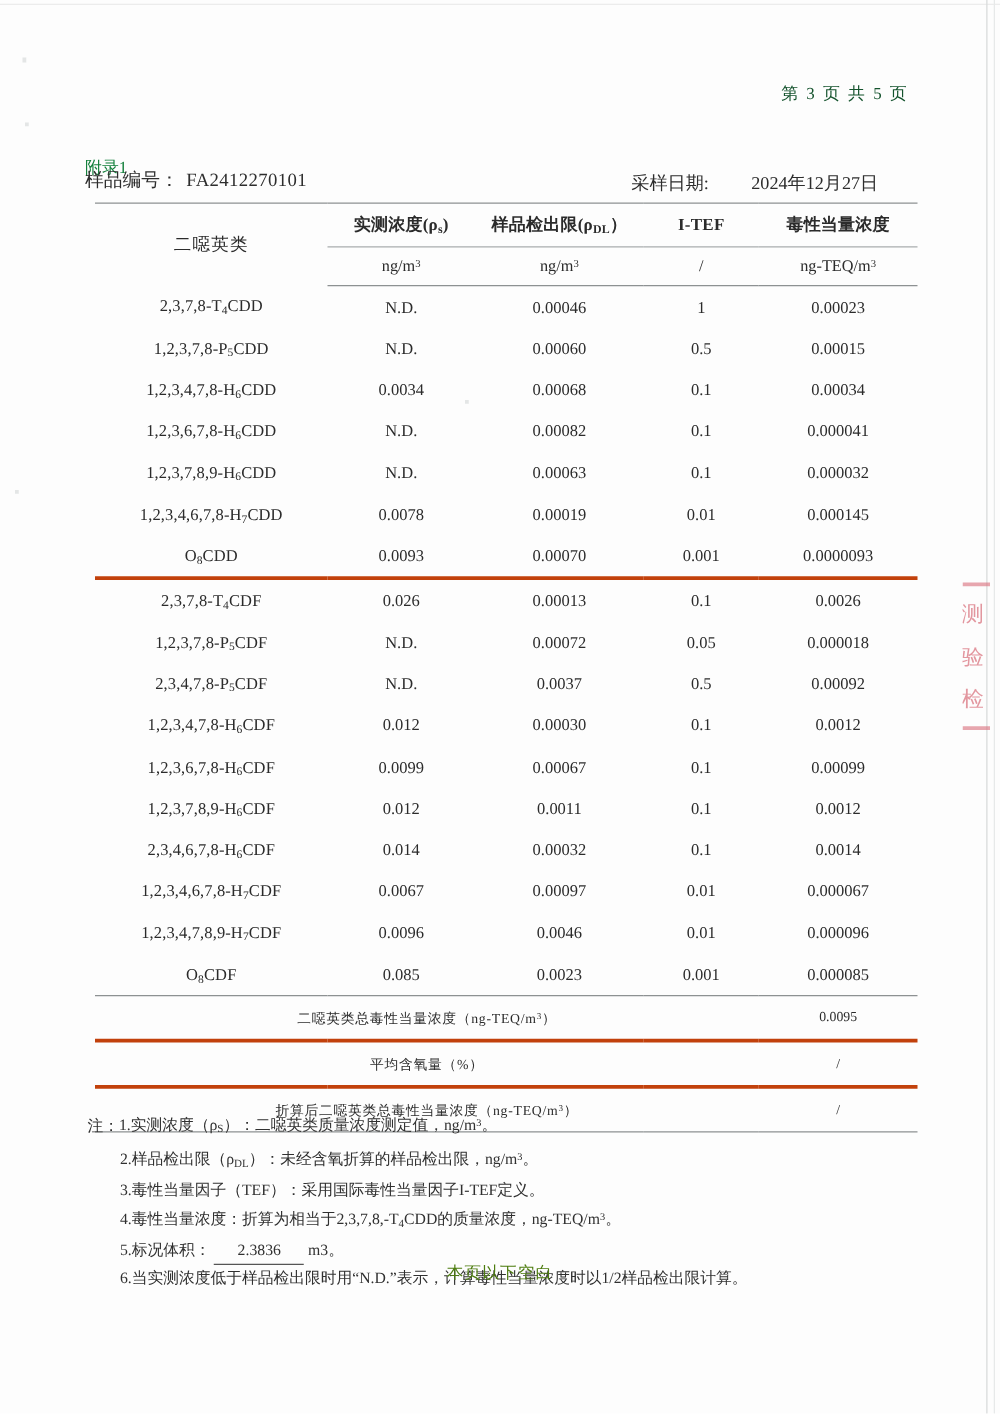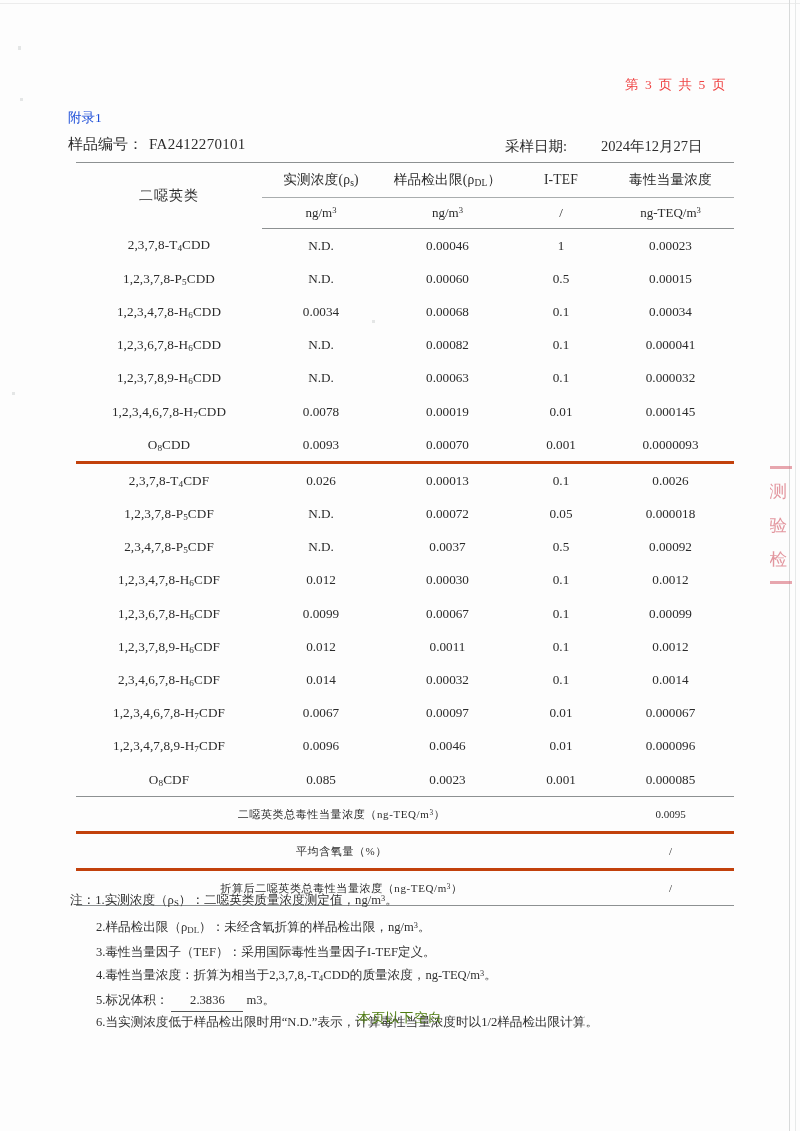--- a/index.html
+++ b/index.html
@@ -40,32 +40,32 @@
     top: 3px;
     left: 0;
     width: 800px;
     height: 1px;
     background: #ececec;
   }
 
   
   .page-no {
     position: absolute;
-    top: 76px;
+    top: 66px;
     right: 73px;
     font-size: 13.5px;
     letter-spacing: 1.6px;
-    color: #ef4444;
+    color: #14532d;
   }
   .appendix {
     position: absolute;
-    top: 109px;
+    top: 125px;
     left: 68px;
     font-size: 13.5px;
-    color: #1d4ed8;
+    color: #15803d;
   }
   .sample-no {
     position: absolute;
     top: 135px;
     left: 68px;
     font-size: 15px;
     color: #2d2d2d;
   }
   .sample-no .val { margin-left: 6px; letter-spacing: .3px; }
   .sample-date {
@@ -101,20 +101,21 @@
 
   .hdr-name {
     width: 186px;
     font-size: 14px;
     letter-spacing: 1px;
   }
   .hdr-cell {
     font-size: 13.6px;
     height: 34px;
     letter-spacing: .2px;
+    font-weight: bold;
   }
   .unit-cell {
     font-size: 13px;
     height: 30px;
   }
   .col-s   { width: 118px; }
   .col-dl  { width: 135px; }
   .col-tef { width: 92px; }
   .col-teq { width: 127px; }
 

